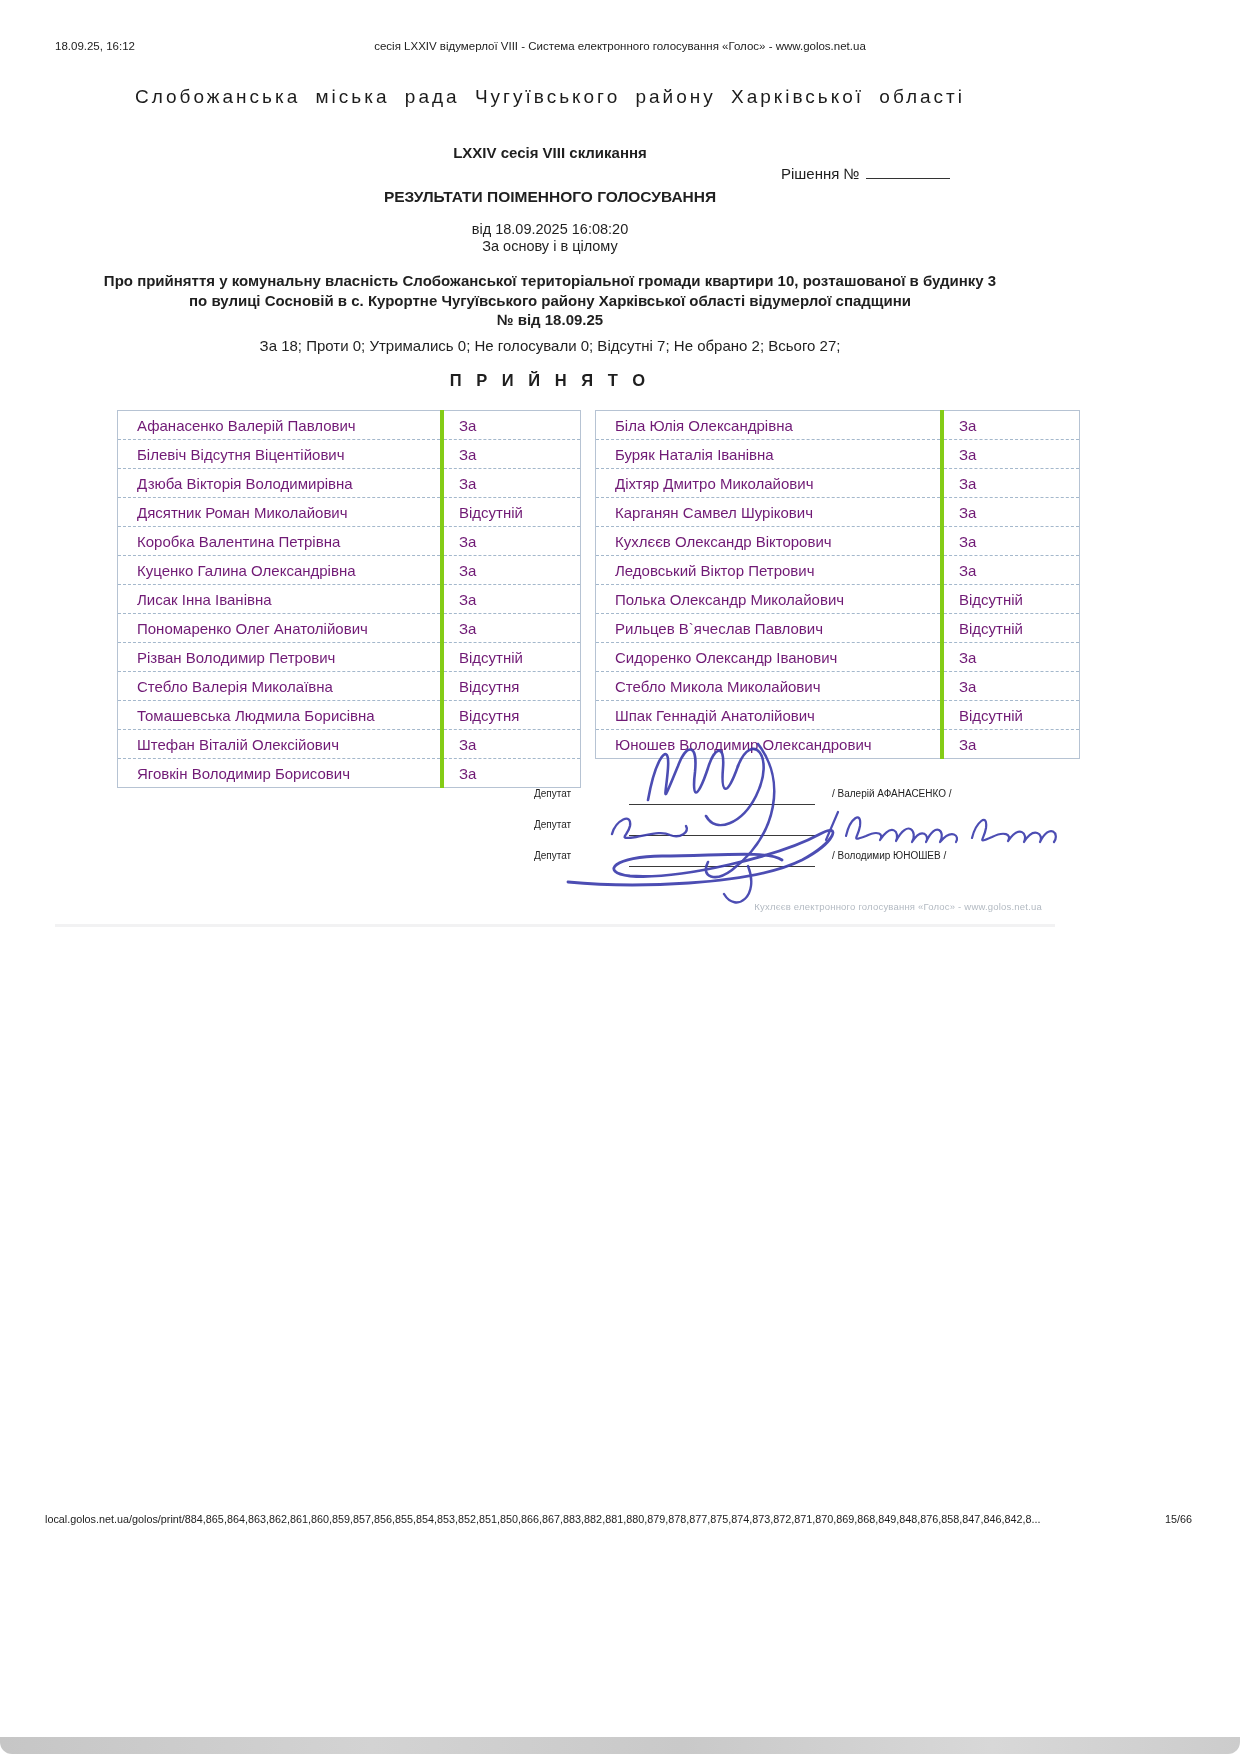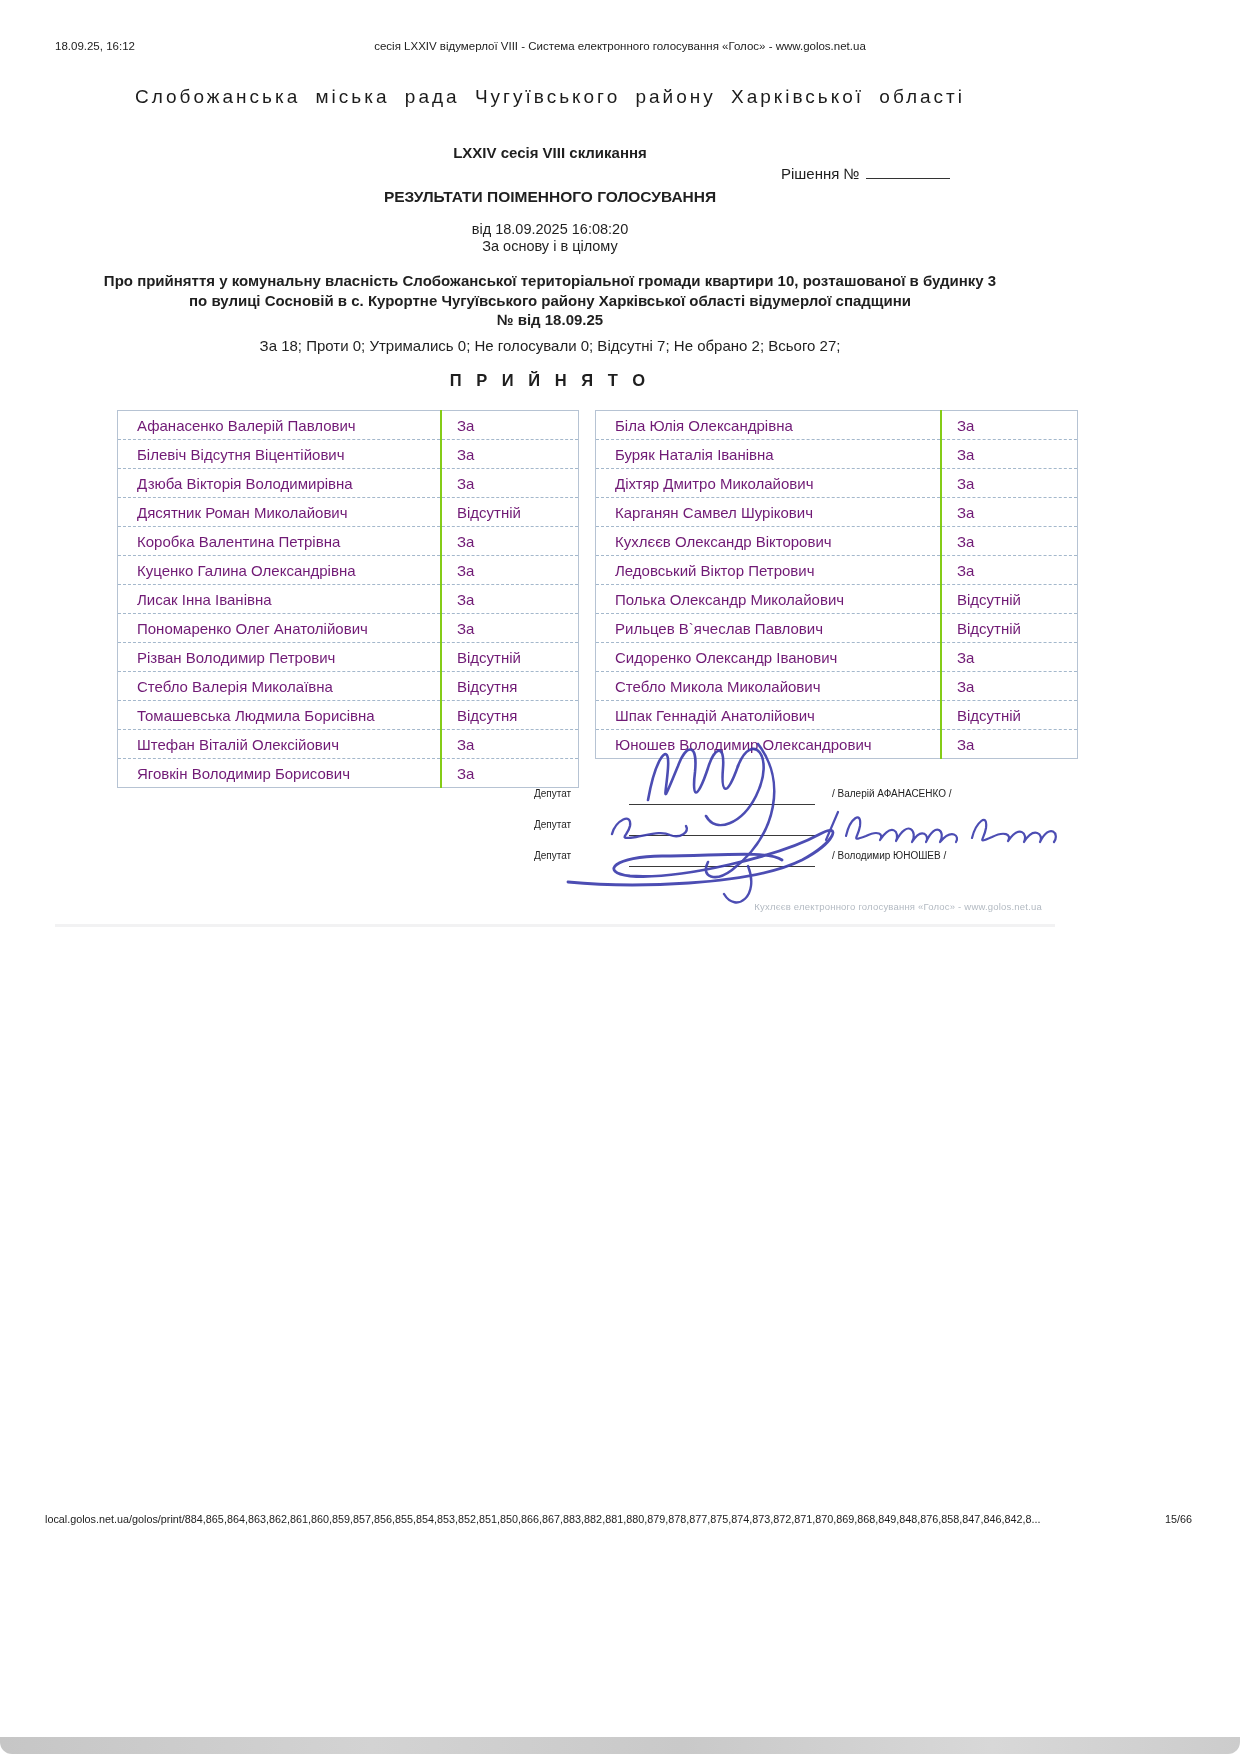--- a/index.html
+++ b/index.html
@@ -35,21 +35,21 @@
   .vote-table{border:1px solid #b6c3d3;}
   .vote-table td{
     height:28px;padding:0;
     font-size:15px;color:#701a75;
     border-top:1px dashed #a4b8cc;
     vertical-align:middle;
     white-space:nowrap;overflow:hidden;
   }
   .vote-table tr:first-child td{border-top:none;}
   .vote-table td.name-cell{padding-left:19px;}
-  .vote-table td.vote-cell{border-left:2px solid #84cc16;padding-left:15px;}
+  .vote-table td.vote-cell{border-left:4px solid #84cc16;padding-left:15px;}
   .vote-table.left td.name-cell{width:303px;}
   .vote-table.left td.vote-cell{width:121px;}
   .vote-table.right td.name-cell{width:325px;}
   .vote-table.right td.vote-cell{width:120px;}
   
   .sig-row{position:absolute;left:4px;width:1120px;height:24px;font-size:10px;}
   .sig-row .lbl{position:absolute;left:530px;top:2px;}
   .sig-row .line{position:absolute;left:625px;top:18px;width:186px;border-bottom:1.5px solid #3a3a3a;height:0;}
   .sig-row .nm{position:absolute;left:828px;top:2px;white-space:nowrap;}
   .sig-svg{position:absolute;left:520px;top:738px;pointer-events:none;}

